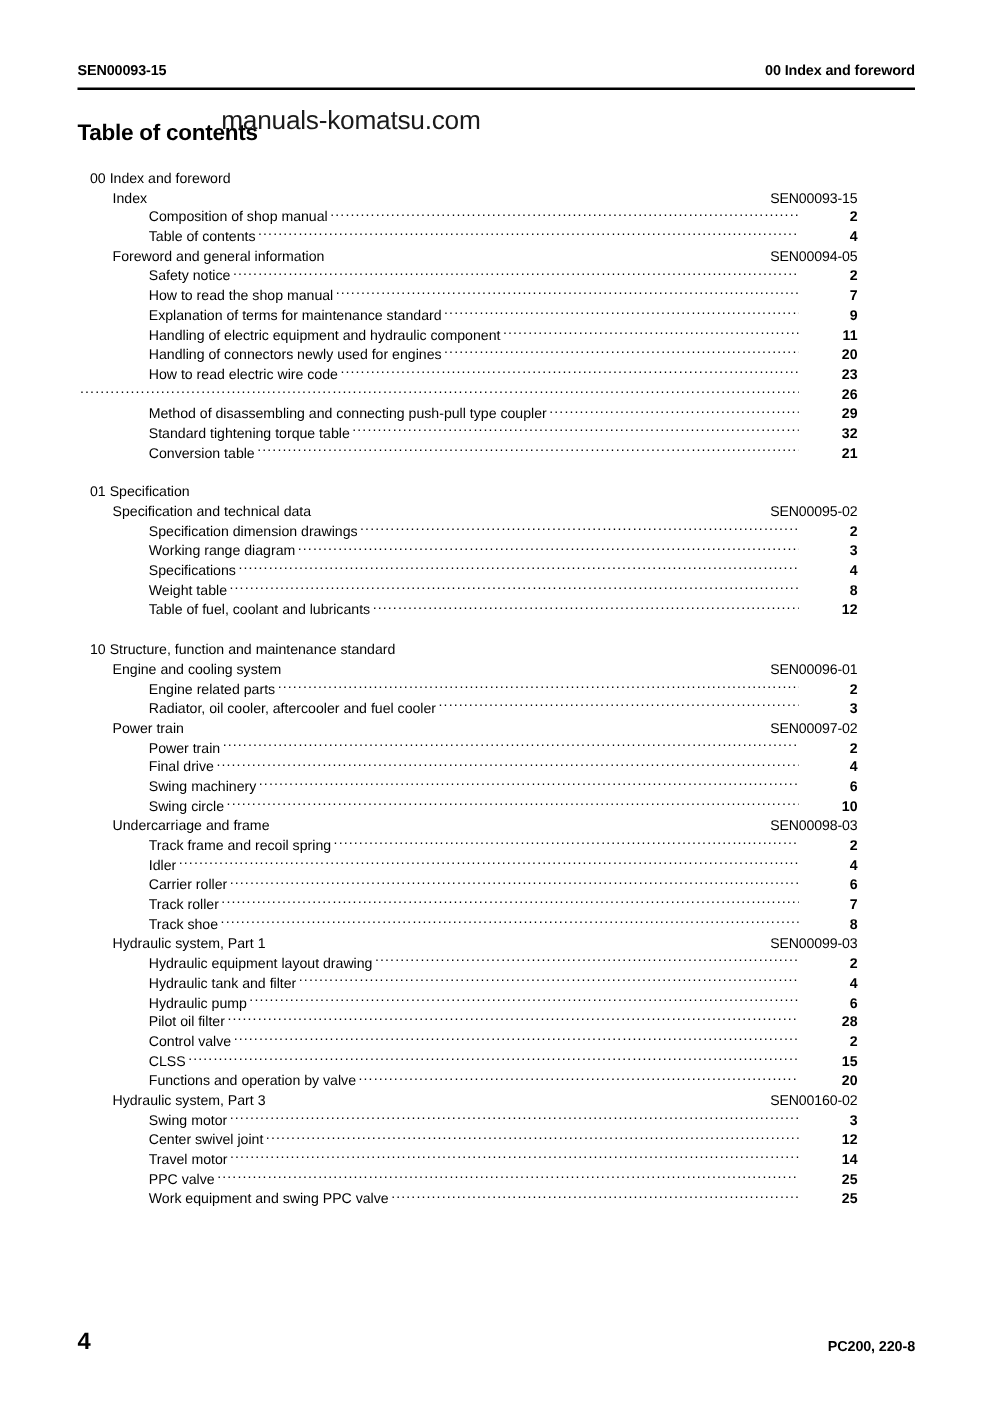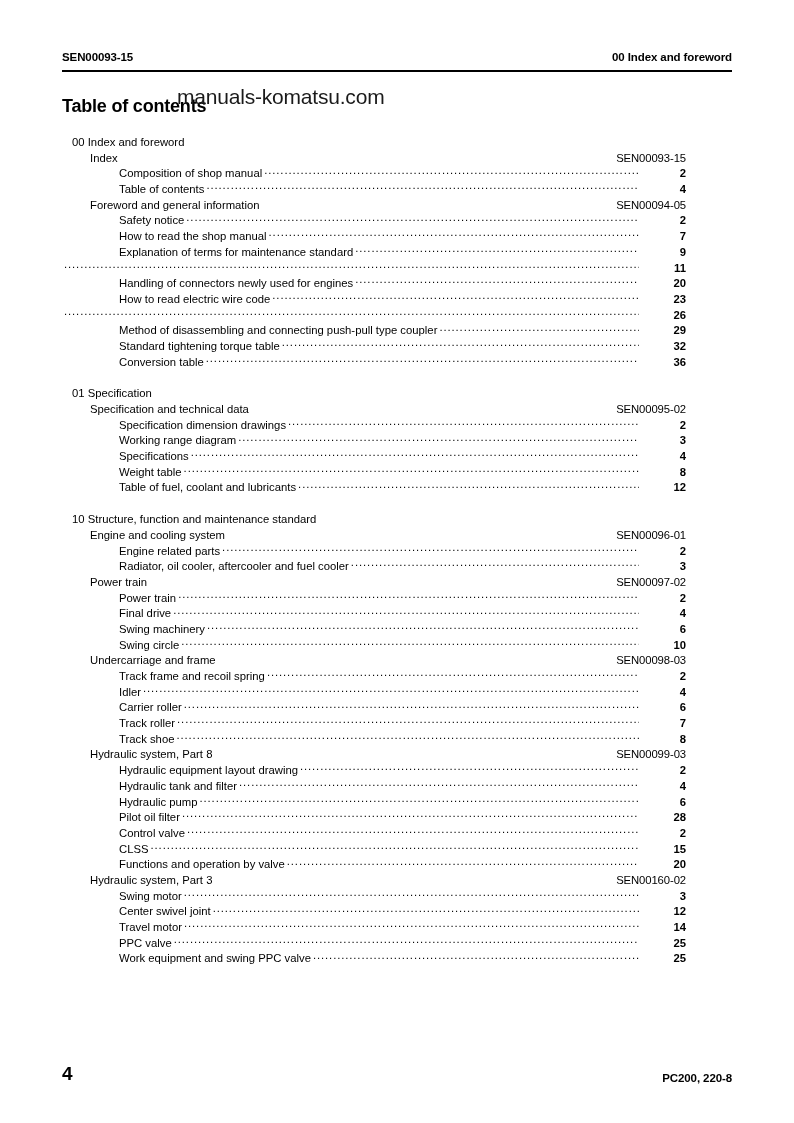--- a/index.html
+++ b/index.html
@@ -220,20 +220,21 @@
           <span class="toc-label">How to read the shop manual</span>
           <span class="toc-leader"></span>
           <span class="toc-page">7</span>
         </div>
         <div class="toc-row lvl-2">
           <span class="toc-label">Explanation of terms for maintenance standard</span>
           <span class="toc-leader"></span>
           <span class="toc-page">9</span>
         </div>
         <div class="toc-row lvl-2">
+          <span class="toc-label">Handling of electric equipment and hydraulic component</span>
           <span class="toc-leader"></span>
           <span class="toc-page">11</span>
         </div>
         <div class="toc-row lvl-2">
           <span class="toc-label">Handling of connectors newly used for engines</span>
           <span class="toc-leader"></span>
           <span class="toc-page">20</span>
         </div>
         <div class="toc-row lvl-2">
           <span class="toc-label">How to read electric wire code</span>
@@ -250,21 +251,21 @@
           <span class="toc-page">29</span>
         </div>
         <div class="toc-row lvl-2">
           <span class="toc-label">Standard tightening torque table</span>
           <span class="toc-leader"></span>
           <span class="toc-page">32</span>
         </div>
         <div class="toc-row lvl-2">
           <span class="toc-label">Conversion table</span>
           <span class="toc-leader"></span>
-          <span class="toc-page">36</span>
+          <span class="toc-page">21</span>
         </div>
       </div>
       <div class="toc-group">
         <div class="toc-row lvl-0 no-leader">
           <span class="toc-label">01 Specification</span>
           <span class="toc-leader"></span>
           <span class="toc-page"></span>
         </div>
         <div class="toc-row lvl-1 no-leader">
           <span class="toc-label">Specification and technical data</span>
@@ -367,21 +368,21 @@
           <span class="toc-label">Track roller</span>
           <span class="toc-leader"></span>
           <span class="toc-page">7</span>
         </div>
         <div class="toc-row lvl-2">
           <span class="toc-label">Track shoe</span>
           <span class="toc-leader"></span>
           <span class="toc-page">8</span>
         </div>
         <div class="toc-row lvl-1 no-leader">
-          <span class="toc-label">Hydraulic system, Part 8</span>
+          <span class="toc-label">Hydraulic system, Part 1</span>
           <span class="toc-leader"></span>
           <span class="toc-sen">SEN00099-03</span>
         </div>
         <div class="toc-row lvl-2">
           <span class="toc-label">Hydraulic equipment layout drawing</span>
           <span class="toc-leader"></span>
           <span class="toc-page">2</span>
         </div>
         <div class="toc-row lvl-2">
           <span class="toc-label">Hydraulic tank and filter</span>

